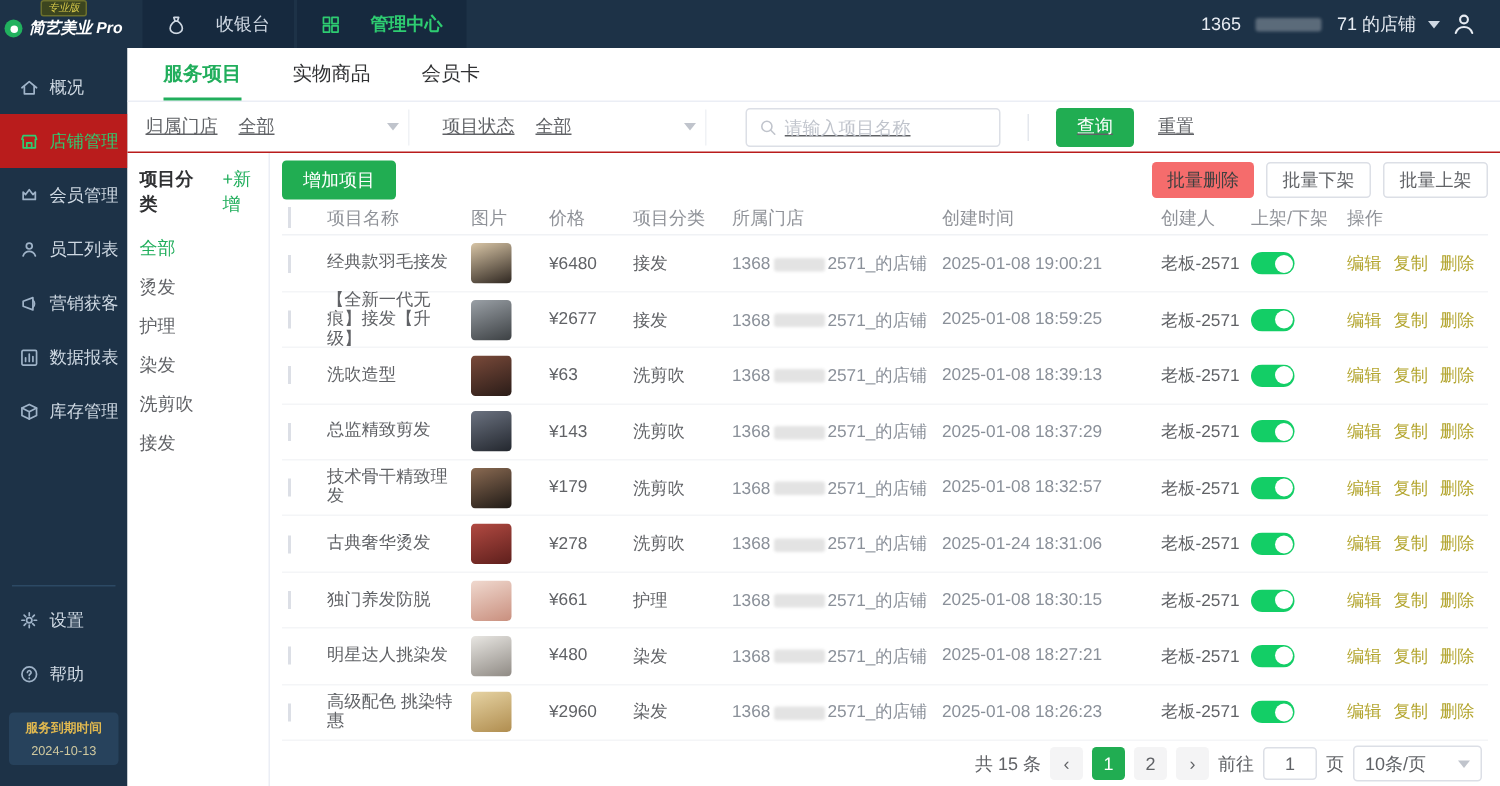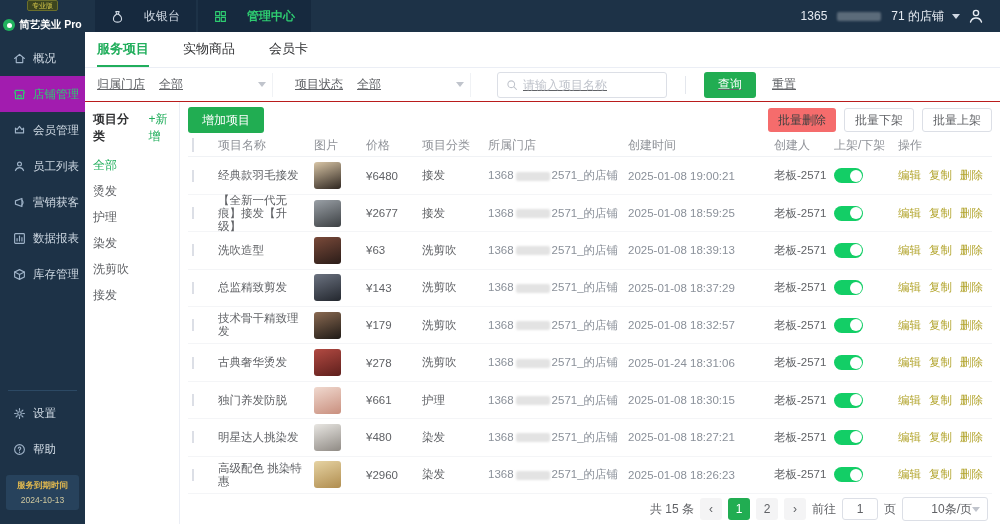--- a/index.html
+++ b/index.html
@@ -3,21 +3,21 @@
 <meta charset="utf-8">
 <style>
   * { margin:0; padding:0; box-sizing:border-box; }
   html,body { width:1000px; height:524px; background:#e8e8e8; }
   .app { position:relative; width:1000px; height:524px; background:#fff; overflow:hidden;
          font-family:"Liberation Sans","DejaVu Sans",sans-serif; }
 
   
   .topbar { position:absolute; top:0; left:0; right:0; height:32px; background:#1d3247;
             display:flex; align-items:center; z-index:5; }
-  .brand-area { width:85px; height:32px; display:flex; flex-direction:column; align-items:center; justify-content:space-between; flex:0 0 85px; }
+  .brand-area { width:85px; height:32px; display:flex; flex-direction:column; align-items:center; justify-content:flex-start; flex:0 0 85px;font-style:italic; }
   .plan-badge { font-size:7px; color:#d6c84a; background:#3c451f; border:1px solid #6b6f2c;
                 border-radius:2px; padding:0 4px; line-height:9px; margin-bottom:1px; }
   .brand { display:flex; align-items:center; gap:4px; color:#fff; font-size:10.5px; font-weight:bold; white-space:nowrap; }
   .logo-dot { width:12px; height:12px; border-radius:50%; background:#21b15e; display:inline-flex;
               align-items:center; justify-content:center; }
   .logo-dot i { width:5px; height:5px; background:#fff; border-radius:50%; }
   .topbar-tabs { display:flex; height:32px; margin-left:10px; gap:2px; }
   .top-tab { display:flex; align-items:center; gap:20px; padding:0 16px; background:#16293e;
              font-size:12px; color:#cfd8e3; cursor:pointer; }
   .top-tab.active { color:#2ecc71; font-weight:bold; }
@@ -29,32 +29,32 @@
   .chev { width:0; height:0; border-left:4px solid transparent; border-right:4px solid transparent;
           border-top:5px solid #c0c4cc; display:inline-block; }
   .chev.light { border-top-color:#cfd8e3; }
 
   
   .sidebar { position:absolute; top:32px; left:0; bottom:0; width:85px; background:#1d3247;
              display:flex; flex-direction:column; padding-top:8px; }
   .side-item { height:36px; display:flex; align-items:center; gap:7px; padding-left:13px;
                font-size:11.5px; color:#cfd9e3; cursor:pointer; }
   .side-item svg { flex:0 0 13px; stroke:#9fb3c8; }
-  .side-item.active { background:#a21caf; color:#2ecc71; }
+  .side-item.active { background:#b91c1c; color:#2ecc71; }
   .side-item.active svg { stroke:#2ecc71; }
   .side-spacer { flex:1; }
   .side-divider { height:1px; background:#2c4964; margin:4px 8px; }
   .expiry-box { margin:8px 6px 14px; background:#27425c; border-radius:3px; padding:5px 2px;
                 text-align:center; }
   .expiry-box .t1 { font-size:8.5px; color:#e0b84f; font-weight:bold; }
   .expiry-box .t2 { font-size:8.5px; color:#cfc89f; margin-top:3px; }
 
   
   .main { position:absolute; top:32px; left:85px; right:0; bottom:0; display:flex; flex-direction:column; background:#fff; }
-  .page-tabs { height:36px; display:flex; align-items:flex-end; gap:34px; padding:0 12px;
+  .page-tabs { height:36px; display:flex; align-items:flex-end; gap:34px; padding:0 24px;
                border-bottom:1px solid #ebeef5; flex:0 0 36px; }
   .page-tab { font-size:13px; color:#303133; padding-bottom:9px; cursor:pointer; position:relative; }
   .page-tab.active { color:#21ae5c; font-weight:bold; }
   .page-tab.active::after { content:""; position:absolute; left:0; right:0; bottom:0; height:2px; background:#21ae5c; }
 
   .filter-row { height:34px; display:flex; align-items:center; padding:0 12px; gap:8px;
                 border-bottom:1px solid #b91c1c; flex:0 0 34px; font-size:12px; color:#606266;text-decoration:underline; }
   .f-select { display:flex; align-items:center; justify-content:space-between; width:120px;
               padding:0 6px; height:24px; cursor:pointer; border-right:1px solid #f0f2f5; }
   .f-label { white-space:nowrap; }
@@ -98,21 +98,21 @@
   .actions { display:flex; gap:8px; white-space:nowrap; }
   .actions a { color:#b3a52e; cursor:pointer; text-decoration:none; font-size:11.5px; }
 
   .pagination { flex:0 0 30px; display:flex; align-items:center; justify-content:flex-end; gap:6px;
                 font-size:12px; color:#606266; padding-right:4px; }
   .pg-btn { min-width:22px; height:22px; border-radius:3px; background:#f4f4f5; color:#606266;
             display:inline-flex; align-items:center; justify-content:center; cursor:pointer; font-size:12px; }
   .pg-btn.current { background:#21ad52; color:#fff; }
   .goto-input { width:36px; height:22px; border:1px solid #dcdfe6; border-radius:3px; text-align:center;
                 font-size:12px; color:#606266; outline:none; font-family:inherit; }
-  .per-page { display:flex; align-items:center; justify-content:flex-end; width:86px; height:24px;
+  .per-page { display:flex; align-items:center; justify-content:space-between; width:86px; height:24px;
               border:1px solid #dcdfe6; border-radius:3px; padding:0 7px; cursor:pointer; color:#606266; }
   svg.ic { width:13px; height:13px; fill:none; stroke-width:1.4; stroke-linecap:round; stroke-linejoin:round; }
 </style>
 </head>
 <body>
 
 <div class="app">
 
   <header class="topbar">
     <div class="brand-area">

